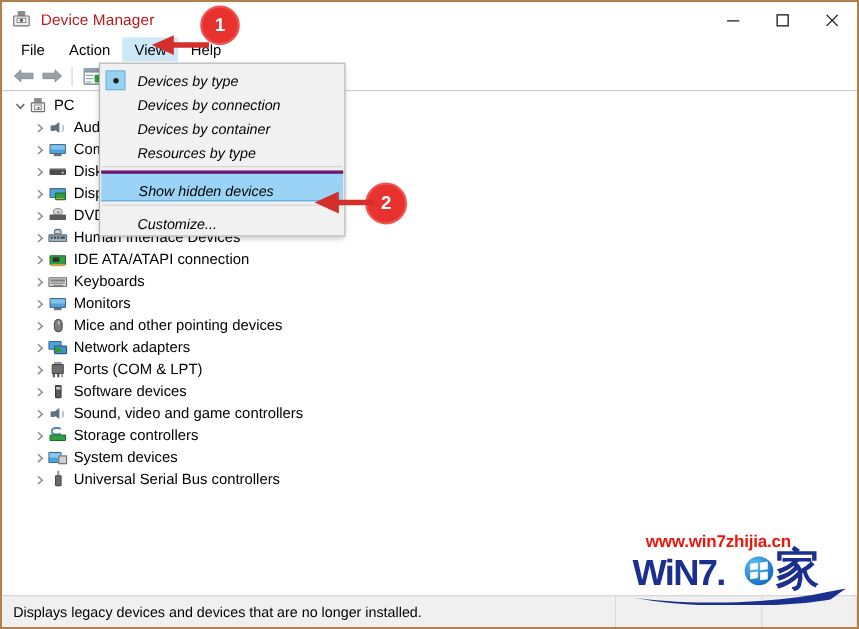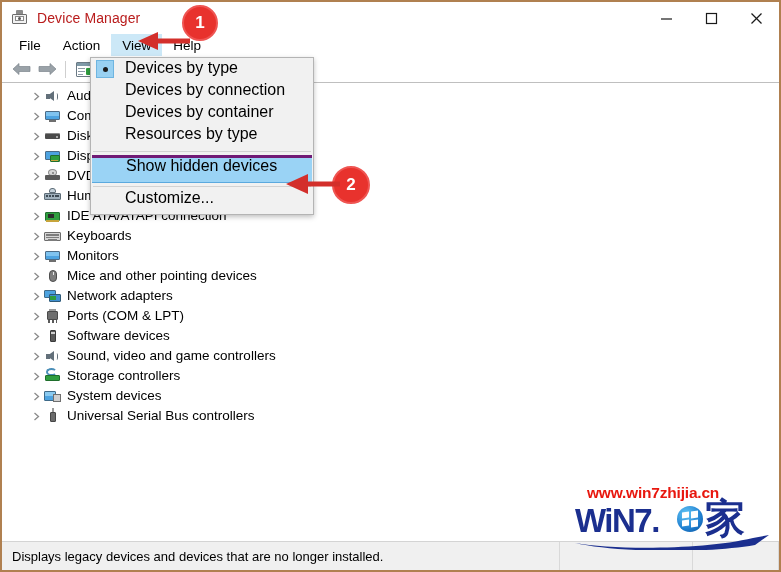--- a/index.html
+++ b/index.html
@@ -213,22 +213,22 @@
   .dropdown{
     position:absolute;left:88px;top:55px;width:224px;
     background:#f1f1f1;
     border:1px solid #b4b4b4;
     box-shadow:0 2px 5px rgba(0,0,0,0.25);
     padding:2px 0 2px 0;
     box-sizing:border-box;
     z-index:40;
   }
   .dd-item{
-    height:22px;display:flex;align-items:flex-start;
-    font-size:16px;color:#000;padding-left:0px;position:relative;
+    height:22px;display:flex;align-items:flex-end;
+    font-size:13px;color:#000;padding-left:0px;position:relative;font-style:italic;
   }
   .dd-check{
     width:22px;height:18px;margin-left:3px;margin-right:9px;flex:none;
     display:flex;align-items:center;justify-content:center;
   }
   .dd-radio{
     width:18px;height:18px;background:#99d1f2;border:1px solid #6fb5e0;
     display:flex;align-items:center;justify-content:center;box-sizing:border-box;
   }
   .dd-radio .pip{width:5px;height:5px;background:#1d1d1d;border-radius:50%;}
@@ -351,20 +351,34 @@
           <div class="l3"></div>
         <div class="grn"></div>
       </div>
     </div>
     <div class="tb-sep"></div>
   </div>
 
   <div class="content">
     <div class="tree">
 
+      <div class="trow">
+        <div class="chev">
+          <svg width="11" height="11" viewBox="0 0 11 11">
+              <polyline points="2,3.5 5.5,7.5 9,3.5" fill="none" stroke="#5c5c5c" stroke-width="1.3"></polyline>
+            </svg>
+        </div>
+        <div class="tico ic-pc">
+          <div class="st"></div>
+            <div class="base"></div>
+            <div class="sc"></div>
+            <div class="dt"></div>
+        </div>
+        <div class="tlabel">PC</div>
+      </div>
 
       <div class="trow indent-2">
         <div class="chev">
             <svg width="11" height="11" viewBox="0 0 11 11">
               <polyline points="3.5,2 7.5,5.5 3.5,9" fill="none" stroke="#8a8a8a" stroke-width="1.3"></polyline>
             </svg>
           </div>
         <div class="tico ic-spk">
             <div class="bx"></div>
             <div class="cone"></div>

